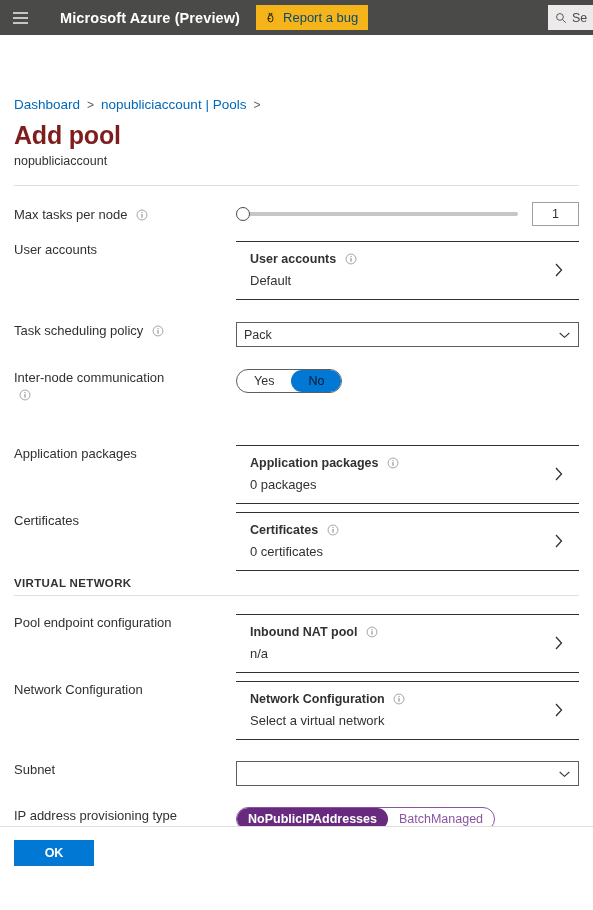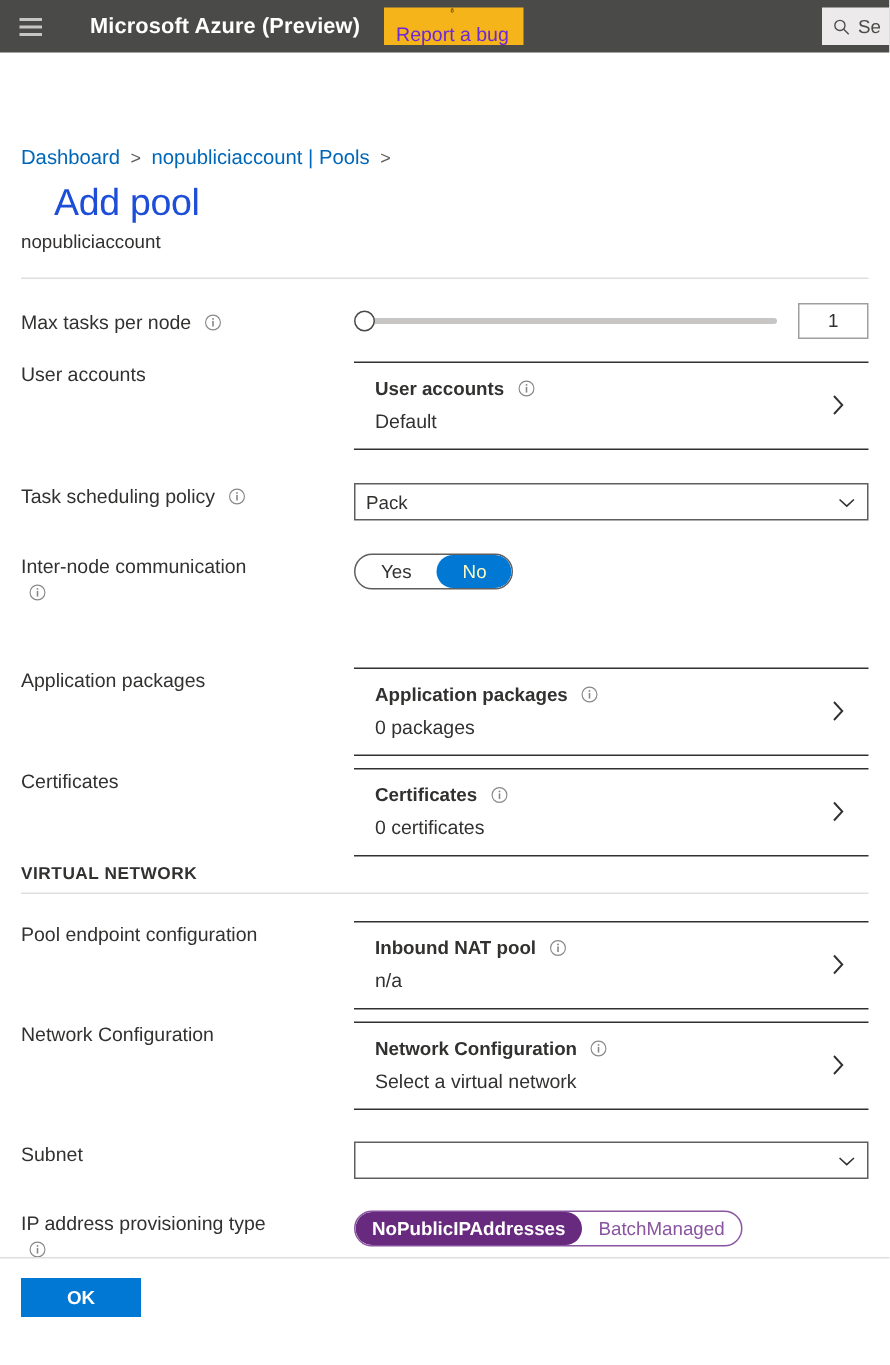--- a/index.html
+++ b/index.html
@@ -40,32 +40,31 @@
     color: #ffffff;
     font-size: 14.5px;
     font-weight: bold;
     margin-left: 20px;
     letter-spacing: .1px;
     white-space: nowrap;
   }
   .report-bug {
     margin-left: 16px;
     background: #f5b419;
-    color: #6d28d9;
+    color: #0c4a6e;
     border: none;
     height: 25px;
     padding: 0 10px 0 8px;
     display: flex;
     align-items: center;
     gap: 6px;
     font-size: 13px;
     font-family: "Liberation Sans", sans-serif;
     cursor: pointer;
     white-space: nowrap;
-    flex-direction: column;
   }
   .bug-icon { width: 13px; height: 13px; display: block; }
   .search-box {
     position: absolute;
     left: 548px;
     top: 5px;
     width: 120px;
     height: 25px;
     background: #eceaea;
     display: flex;
@@ -87,25 +86,24 @@
     gap: 7px;
     padding-top: 14px;
     font-size: 13.5px;
     white-space: nowrap;
     margin-top: 48px;
   }
   .crumb { color: #0067b8; cursor: pointer; }
   .crumb-sep { color: #605e5c; font-size: 12px; }
   .page-title {
     font-size: 25px;
-    font-weight: normal;
+    font-weight: bold;
     letter-spacing: -.2px;
     margin-top: 9px;
-    color: #1d4ed8;
-    margin-left: 22px;
+    color: #7f1d1d;
   }
   .page-subtitle {
     font-size: 12.5px;
     color: #323130;
     margin-top: 4px;
   }
 
   
   .form {
     margin-top: 17px;
@@ -250,21 +248,21 @@
     font-size: 12.5px;
     color: #323130;
     padding: 0 17px;
     line-height: 22px;
     height: 22px;
     border-radius: 11px;
     white-space: nowrap;
   }
   .pill-opt.active {
     background: #0078d4;
-    color: #fef9c3;
+    color: #0f172a;
     font-weight: normal;
   }
 
   
   .pill-toggle.purple { border-color: #8a55a0; }
   .pill-toggle.purple .pill-opt { color: #8a55a0; padding: 0 11px; }
   .pill-toggle.purple .pill-opt.active {
     background: #682a7e;
     color: #ffffff;
     font-weight: bold;
@@ -285,21 +283,21 @@
     padding: 0 0 6px 0;
     border-bottom: 1px solid #e1dfdd;
     margin: 6px 0 0 0;
   }
 
   
   .footer {
     position: absolute;
     left: 0;
     right: 0;
-    bottom: 4px;
+    bottom: 16px;
     height: 68px;
     border-top: 1px solid #e1dfdd;
     padding: 13px 14px;
     background: #fff;
   }
   .ok-button {
     width: 80px;
     height: 26px;
     background: #0078d4;
     color: #fff;

